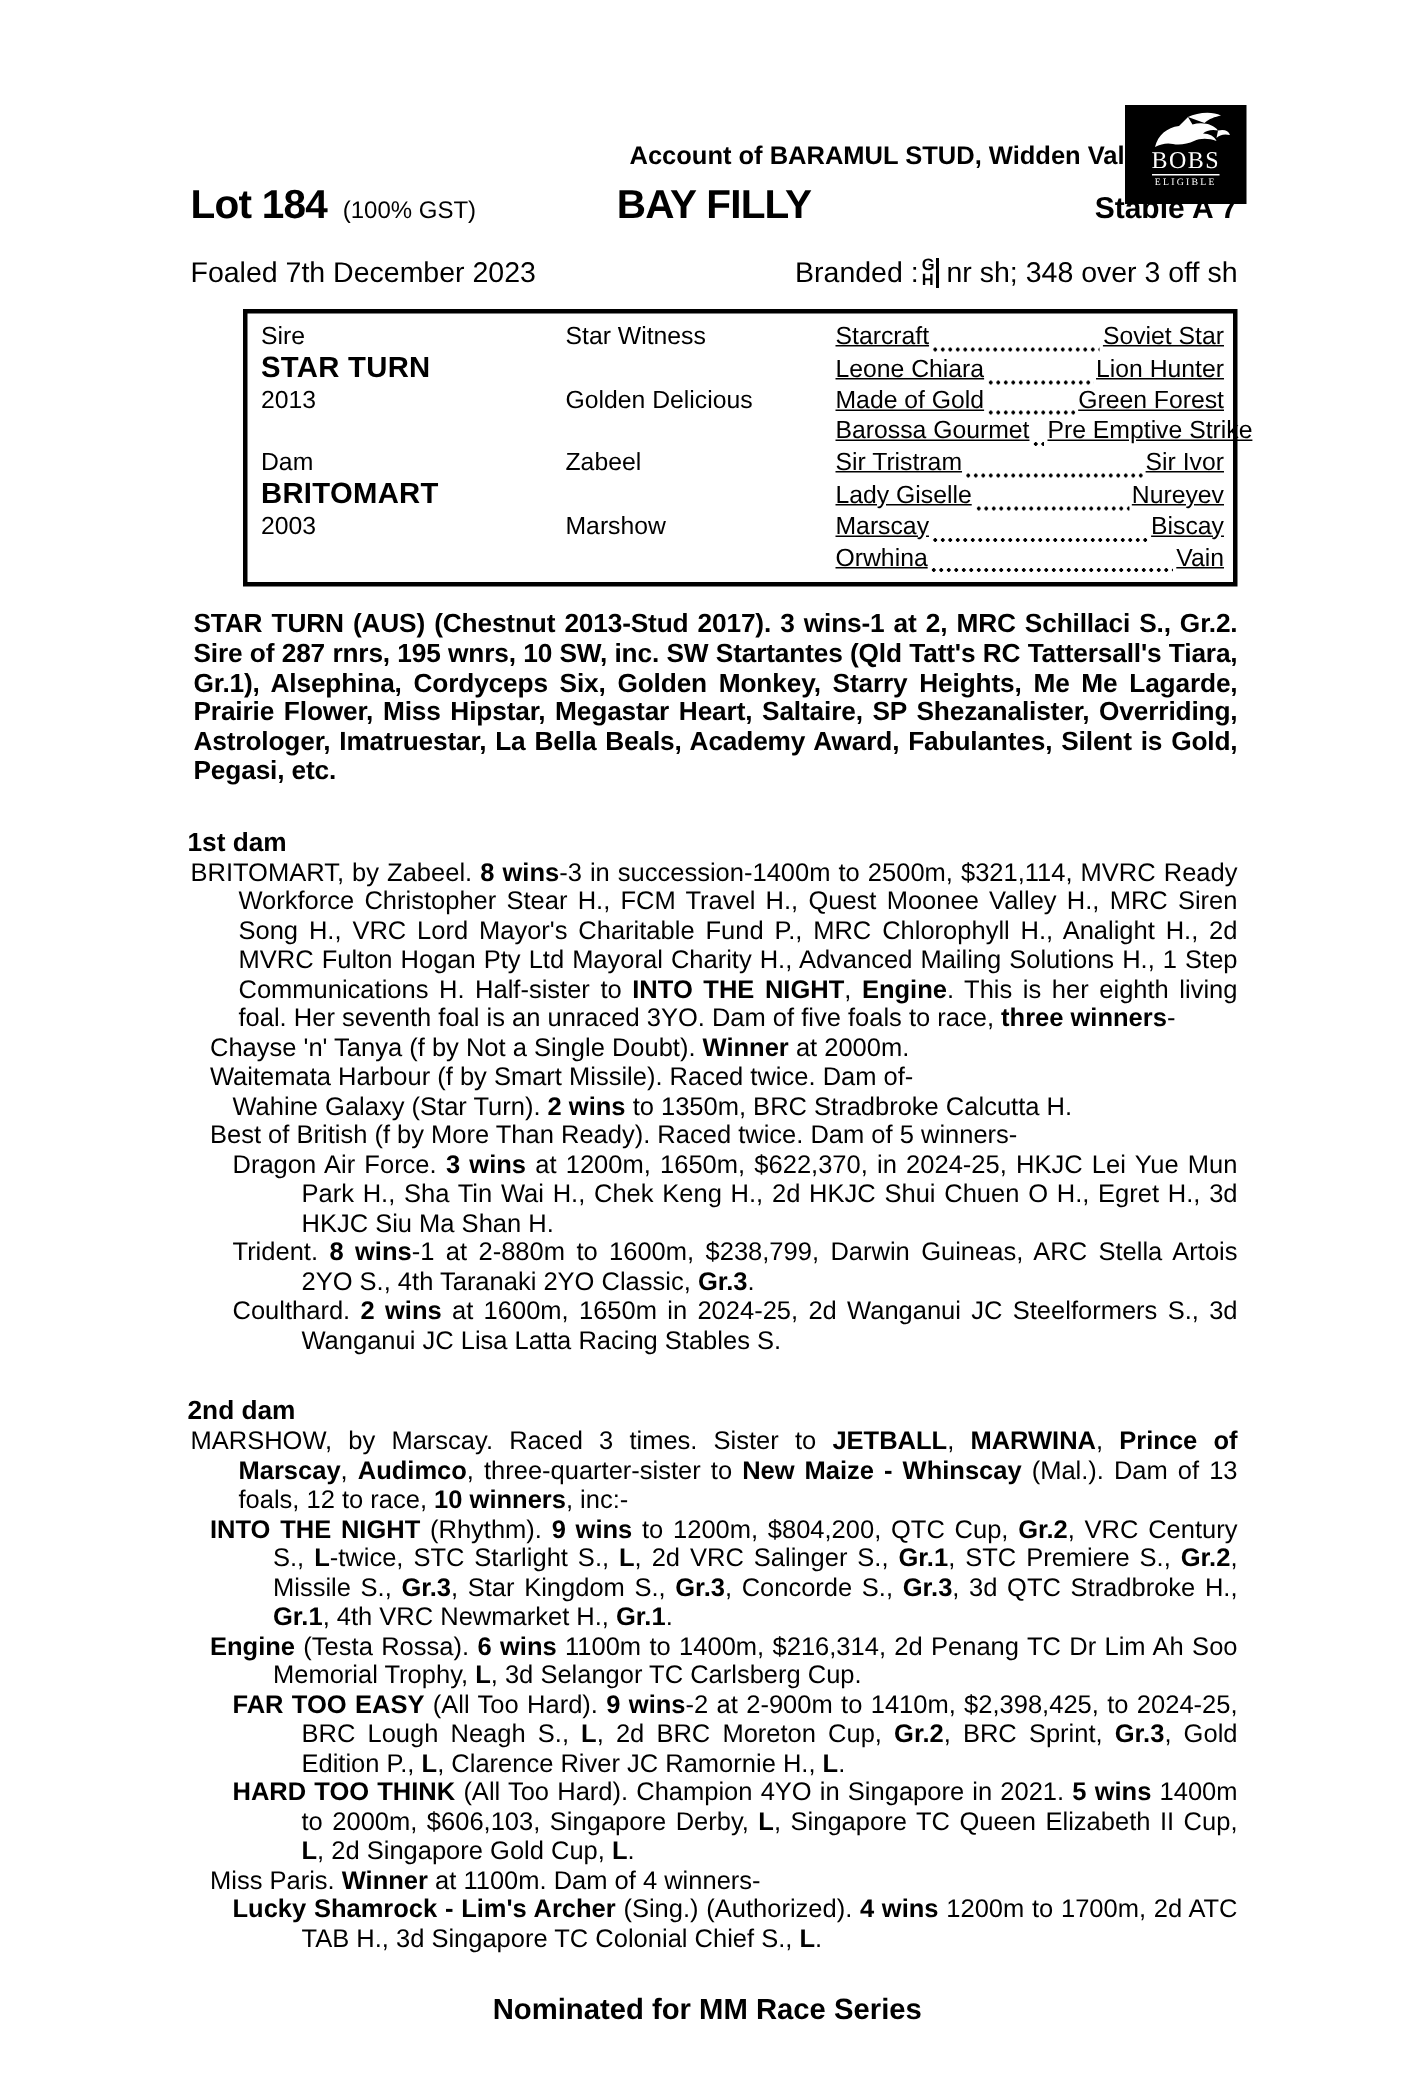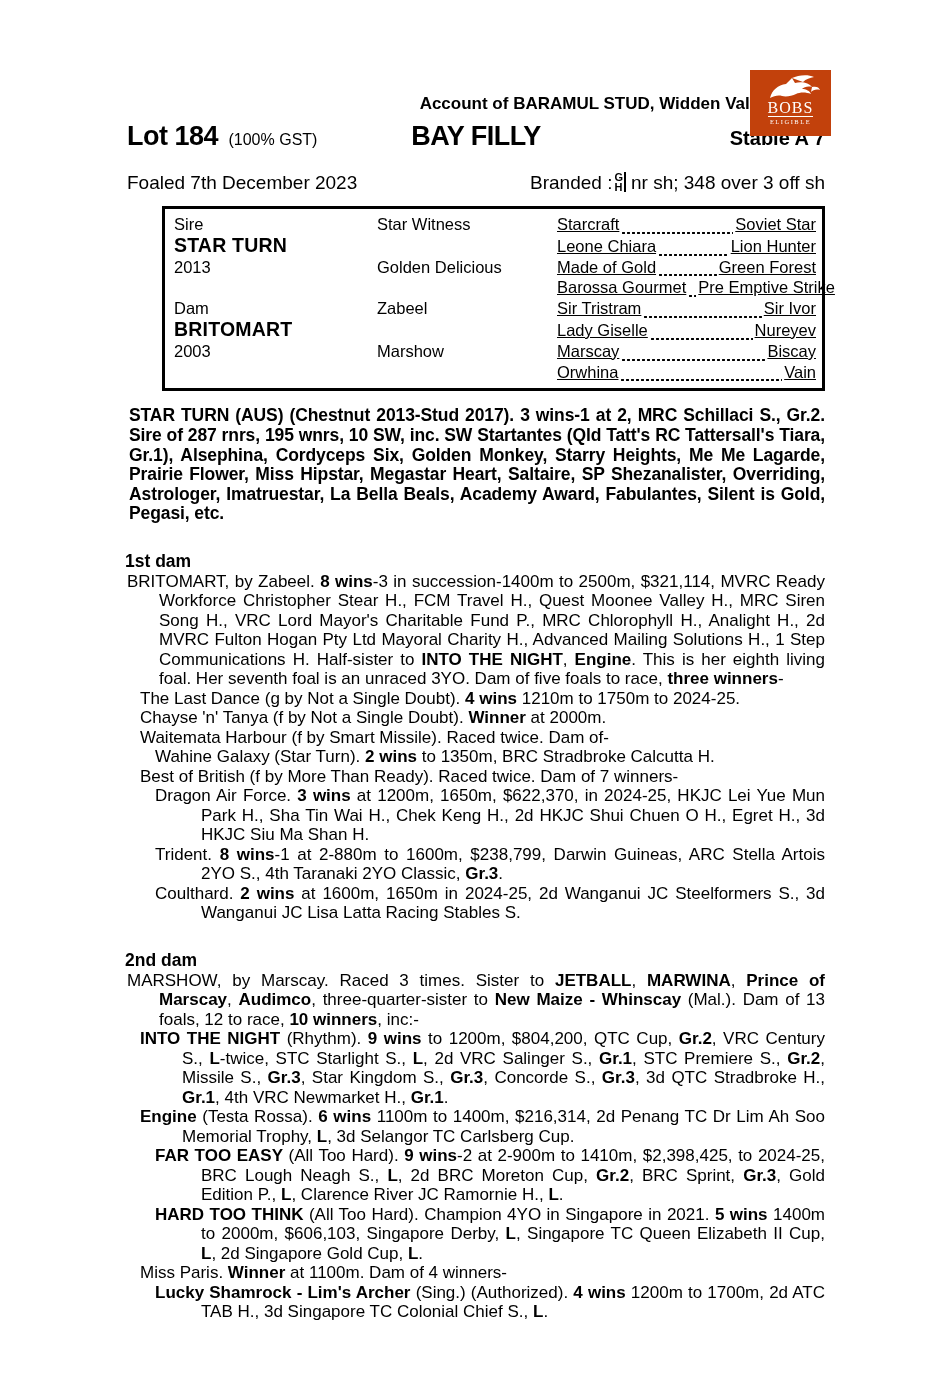--- a/index.html
+++ b/index.html
@@ -16,21 +16,21 @@
     height: 1400px;
     overflow: hidden;
     padding: 94px 113px 0 118px;
   }
 
   
   .bobs-logo {
     position: absolute;
     top: 70px; right: 107px;
     width: 81px; height: 66px;
-    background: #c2410c;
+    background: #000000;
     color: #fff;
     display: flex; flex-direction: column;
     align-items: center; justify-content: flex-start;
     padding-top: 4px;
   }
   .bobs-logo svg { display: block; }
   .bobs-word {
     font-family: "Liberation Serif", serif;
     font-size: 16px; line-height: 15px; letter-spacing: 1px;
     font-weight: 400;
@@ -250,35 +250,35 @@
           <span class="pr">Vain</span>
         </div>
     </div>
   </div>
 
   <div class="sire-para"><span class="b">STAR TURN (AUS) (Chestnut 2013-Stud 2017). 3 wins-1 at 2, MRC Schillaci S., Gr.2. Sire of 287 rnrs, 195 wnrs, 10 SW, inc. SW Startantes (Qld Tatt's RC Tattersall's Tiara, Gr.1), Alsephina, Cordyceps Six, Golden Monkey, Starry Heights, Me Me Lagarde, Prairie Flower, Miss Hipstar, Megastar Heart, Saltaire, SP Shezanalister, Overriding, Astrologer, Imatruestar, La Bella Beals, Academy Award, Fabulantes, Silent is Gold, Pegasi, etc.</span></div>
 
   <div class="dam-head">1st dam</div>
   <div class="bodytext">
       <div class="para p-dam"><span>BRITOMART, by Zabeel. </span><span class="b">8 wins</span><span>-3 in succession-1400m to 2500m, $321,114, MVRC Ready Workforce Christopher Stear H., FCM Travel H., Quest Moonee Valley H., MRC Siren Song H., VRC Lord Mayor's Charitable Fund P., MRC Chlorophyll H., Analight H., 2d MVRC Fulton Hogan Pty Ltd Mayoral Charity H., Advanced Mailing Solutions H., 1 Step Communications H. Half-sister to </span><span class="b">INTO THE NIGHT</span><span>, </span><span class="b">Engine</span><span>. This is her eighth living foal. Her seventh foal is an unraced 3YO. Dam of five foals to race, </span><span class="b">three winners</span><span>-</span></div>
-      <div class="para p-l1"><span>The Last Dance (g by Not a Single Doubt). </span><span class="b">4 wins</span><span> 1210m to 1750m to 2024-25.</span></div>
       <div class="para p-l1"><span>Chayse 'n' Tanya (f by Not a Single Doubt). </span><span class="b">Winner</span><span> at 2000m.</span></div>
       <div class="para p-l1"><span>Waitemata Harbour (f by Smart Missile). Raced twice. Dam of-</span></div>
       <div class="para p-l2"><span>Wahine Galaxy (Star Turn). </span><span class="b">2 wins</span><span> to 1350m, BRC Stradbroke Calcutta H.</span></div>
-      <div class="para p-l1"><span>Best of British (f by More Than Ready). Raced twice. Dam of 7 winners-</span></div>
+      <div class="para p-l1"><span>Best of British (f by More Than Ready). Raced twice. Dam of 5 winners-</span></div>
       <div class="para p-l2"><span>Dragon Air Force. </span><span class="b">3 wins</span><span> at 1200m, 1650m, $622,370, in 2024-25, HKJC Lei Yue Mun Park H., Sha Tin Wai H., Chek Keng H., 2d HKJC Shui Chuen O H., Egret H., 3d HKJC Siu Ma Shan H.</span></div>
       <div class="para p-l2"><span>Trident. </span><span class="b">8 wins</span><span>-1 at 2-880m to 1600m, $238,799, Darwin Guineas, ARC Stella Artois 2YO S., 4th Taranaki 2YO Classic, </span><span class="b">Gr.3</span><span>.</span></div>
       <div class="para p-l2"><span>Coulthard. </span><span class="b">2 wins</span><span> at 1600m, 1650m in 2024-25, 2d Wanganui JC Steelformers S., 3d Wanganui JC Lisa Latta Racing Stables S.</span></div>
     </div>
 
   <div class="dam-head">2nd dam</div>
   <div class="bodytext">
       <div class="para p-dam"><span>MARSHOW, by Marscay. Raced 3 times. Sister to </span><span class="b">JETBALL</span><span>, </span><span class="b">MARWINA</span><span>, </span><span class="b">Prince of Marscay</span><span>, </span><span class="b">Audimco</span><span>, three-quarter-sister to </span><span class="b">New Maize - Whinscay</span><span> (Mal.). Dam of 13 foals, 12 to race, </span><span class="b">10 winners</span><span>, inc:-</span></div>
       <div class="para p-l1"><span class="b">INTO THE NIGHT</span><span> (Rhythm). </span><span class="b">9 wins</span><span> to 1200m, $804,200, QTC Cup, </span><span class="b">Gr.2</span><span>, VRC Century S., </span><span class="b">L</span><span>-twice, STC Starlight S., </span><span class="b">L</span><span>, 2d VRC Salinger S., </span><span class="b">Gr.1</span><span>, STC Premiere S., </span><span class="b">Gr.2</span><span>, Missile S., </span><span class="b">Gr.3</span><span>, Star Kingdom S., </span><span class="b">Gr.3</span><span>, Concorde S., </span><span class="b">Gr.3</span><span>, 3d QTC Stradbroke H., </span><span class="b">Gr.1</span><span>, 4th VRC Newmarket H., </span><span class="b">Gr.1</span><span>.</span></div>
       <div class="para p-l1"><span class="b">Engine</span><span> (Testa Rossa). </span><span class="b">6 wins</span><span> 1100m to 1400m, $216,314, 2d Penang TC Dr Lim Ah Soo Memorial Trophy, </span><span class="b">L</span><span>, 3d Selangor TC Carlsberg Cup.</span></div>
       <div class="para p-l2"><span class="b">FAR TOO EASY</span><span> (All Too Hard). </span><span class="b">9 wins</span><span>-2 at 2-900m to 1410m, $2,398,425, to 2024-25, BRC Lough Neagh S., </span><span class="b">L</span><span>, 2d BRC Moreton Cup, </span><span class="b">Gr.2</span><span>, BRC Sprint, </span><span class="b">Gr.3</span><span>, Gold Edition P., </span><span class="b">L</span><span>, Clarence River JC Ramornie H., </span><span class="b">L</span><span>.</span></div>
       <div class="para p-l2"><span class="b">HARD TOO THINK</span><span> (All Too Hard). Champion 4YO in Singapore in 2021. </span><span class="b">5 wins</span><span> 1400m to 2000m, $606,103, Singapore Derby, </span><span class="b">L</span><span>, Singapore TC Queen Elizabeth II Cup, </span><span class="b">L</span><span>, 2d Singapore Gold Cup, </span><span class="b">L</span><span>.</span></div>
       <div class="para p-l1"><span>Miss Paris. </span><span class="b">Winner</span><span> at 1100m. Dam of 4 winners-</span></div>
       <div class="para p-l2"><span class="b">Lucky Shamrock - Lim's Archer</span><span> (Sing.) (Authorized). </span><span class="b">4 wins</span><span> 1200m to 1700m, 2d ATC TAB H., 3d Singapore TC Colonial Chief S., </span><span class="b">L</span><span>.</span></div>
     </div>
 
+  <div class="nominated">Nominated for MM Race Series</div>
 
 </div>
 
 </body></html>

